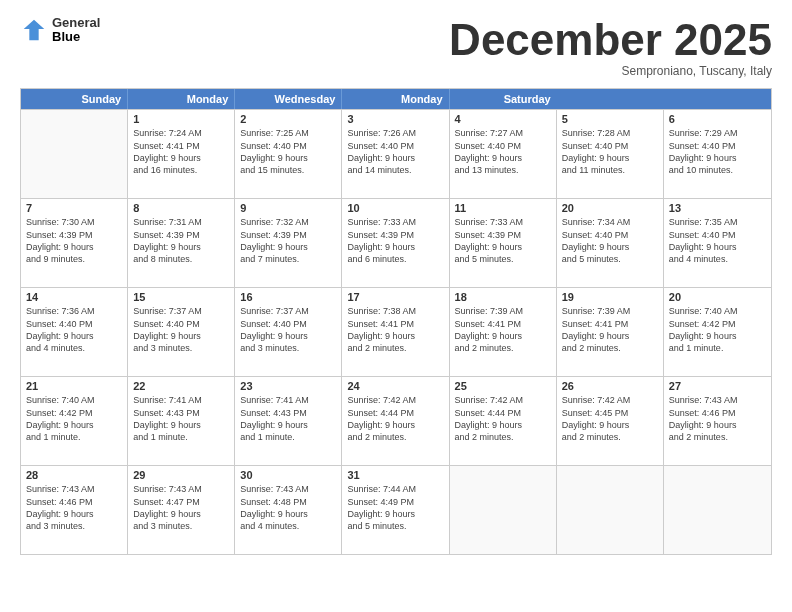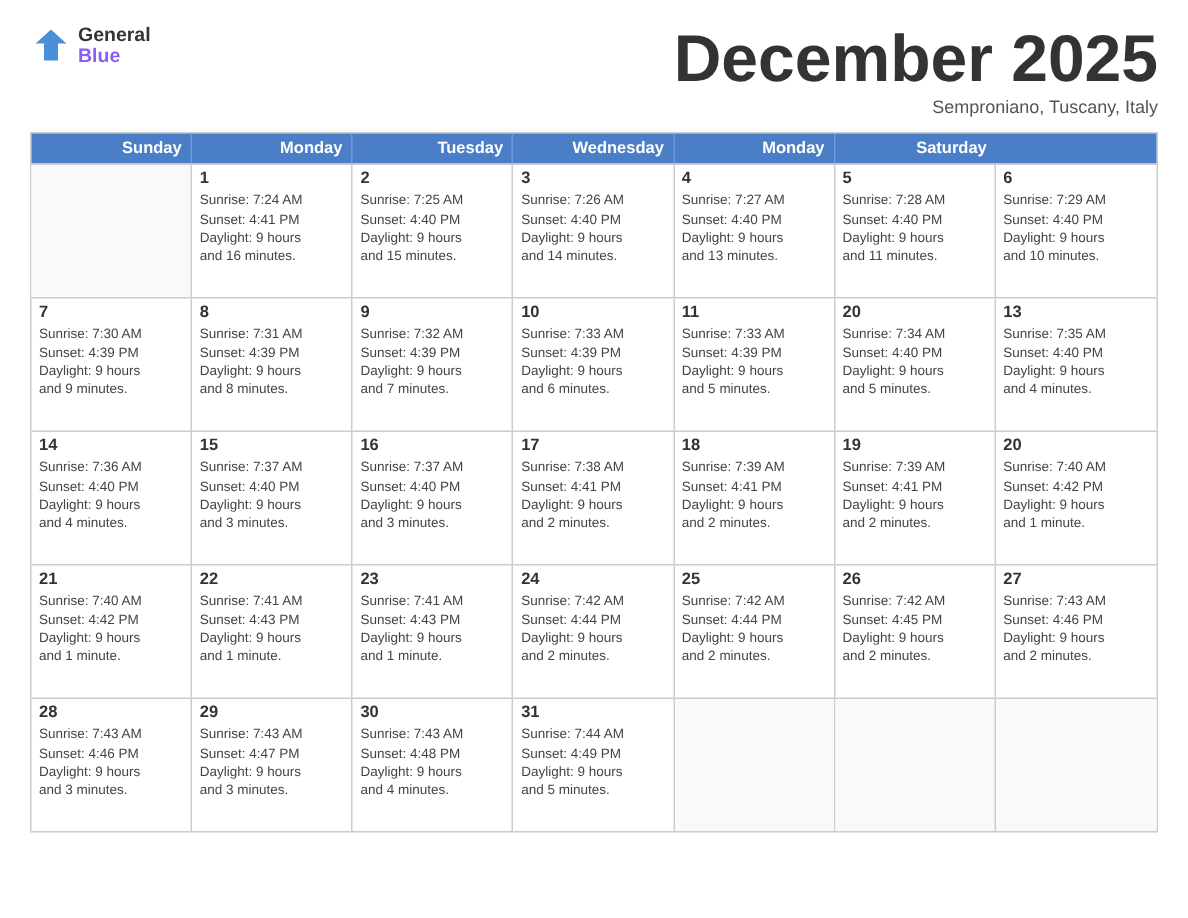--- a/index.html
+++ b/index.html
@@ -30,21 +30,21 @@
     }
     .logo-text {
       display: flex;
       flex-direction: column;
       font-size: 13px;
       font-weight: bold;
       color: #333;
       line-height: 1.1;
     }
     .logo-text span:first-child { color: #333; }
-    .logo-text span:last-child { color: #8b5cf6; }
+    .logo-text span:last-child { color: #000000; }
     .logo-icon {
       width: 28px;
       height: 28px;
     }
     .title-block {
       text-align: right;
     }
     .title-block h1 {
       font-size: 44px;
       font-weight: bold;
@@ -121,21 +121,20 @@
     <div class="title-block">
       <h1>December 2025</h1>
       <h2>Semproniano, Tuscany, Italy</h2>
     </div>
   </div>
 
   <div class="calendar">
     <div class="cal-header">
     <div class="cal-header-cell">Sunday</div>
         <div class="cal-header-cell">Monday</div>
-        <div class="cal-header-cell">Tuesday</div>
         <div class="cal-header-cell">Wednesday</div>
         <div class="cal-header-cell">Monday</div>
         <div class="cal-header-cell">Saturday</div>
       </div>
     <div class="cal-body">
     <div class="cal-row">
           <div class="cal-cell empty"></div>
           <div class="cal-cell">
             <div class="day-num">1</div>
             <div class="day-info">Sunrise: 7:24 AM<br>Sunset: 4:41 PM<br>Daylight: 9 hours<br>and 16 minutes.</div>

